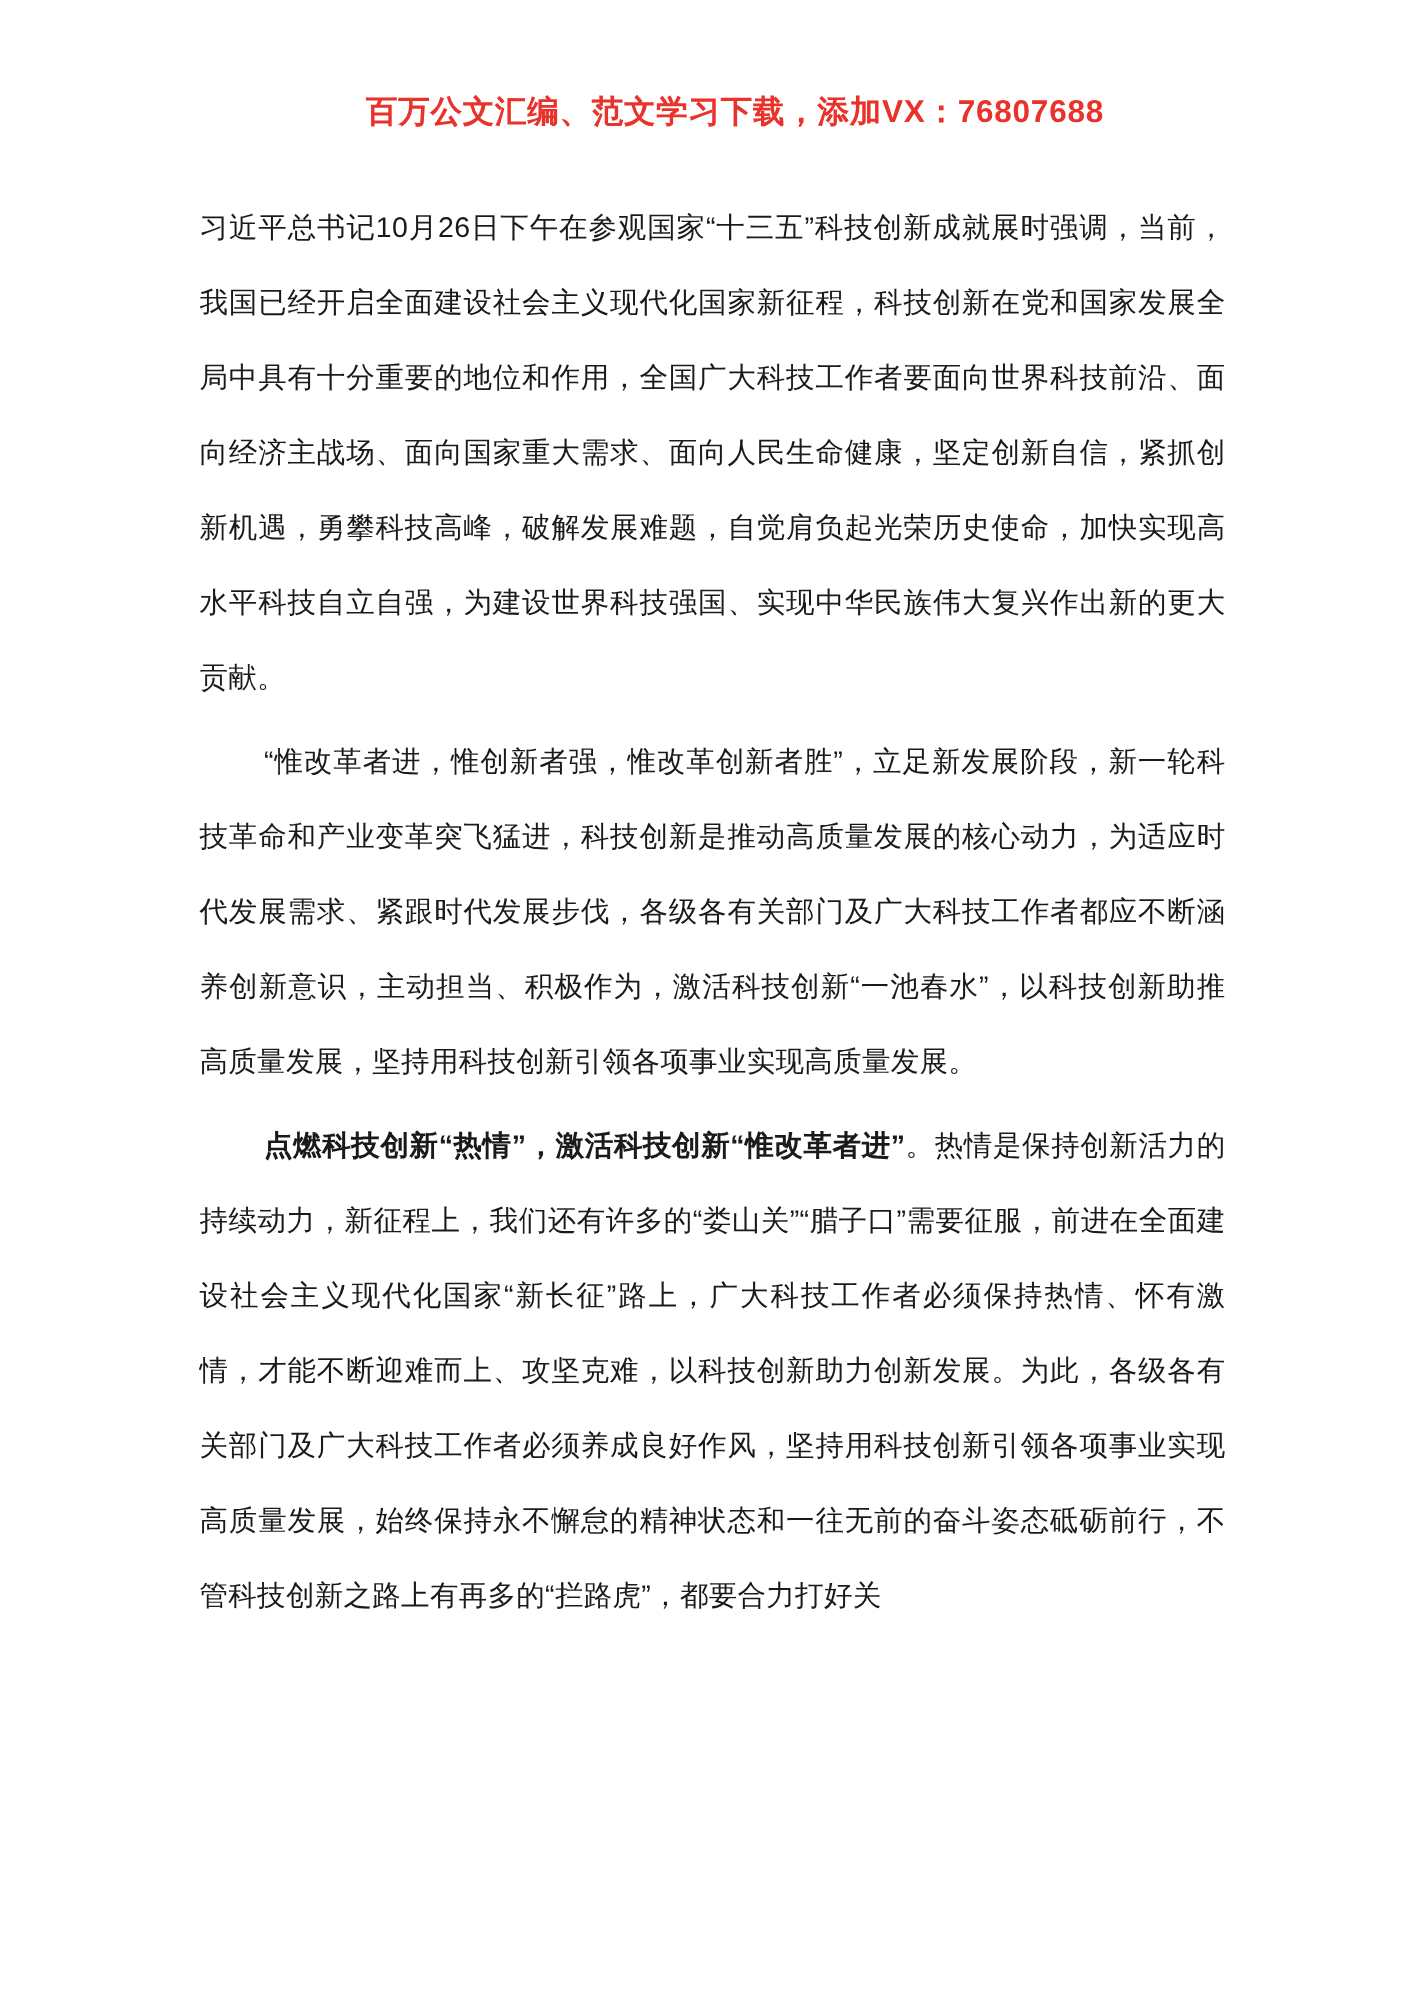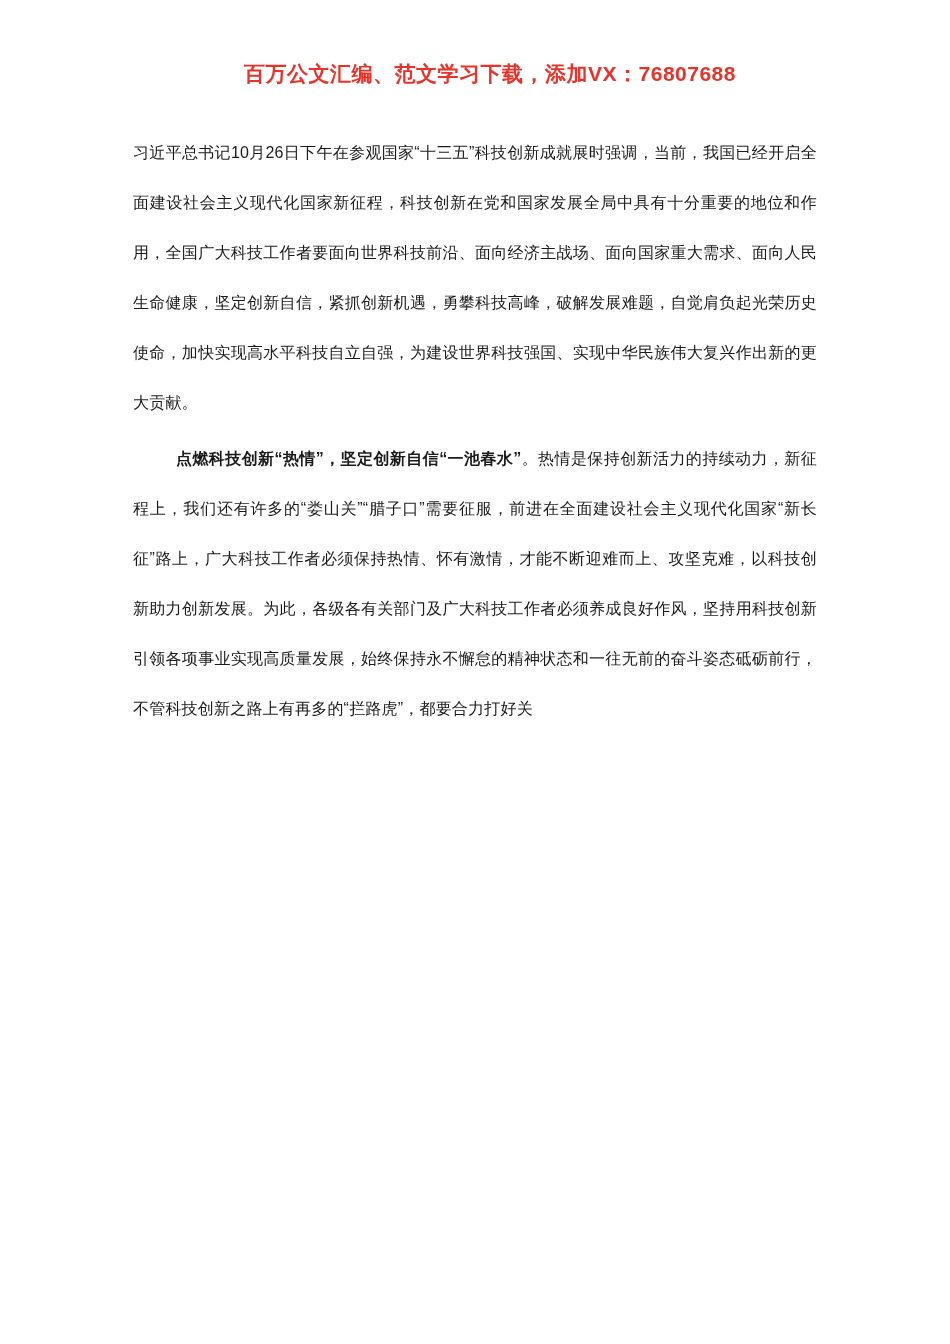--- a/index.html
+++ b/index.html
@@ -36,21 +36,21 @@
     white-space: nowrap;
   }
   .doc-body {
     position: absolute;
     top: 128px;
     left: 133px;
     width: 684px;
   }
   p.para {
     margin: 0 0 6px 0;
-    font-size: 16px;
+    font-size: 19px;
     line-height: 50px;
     text-align: justify;
     text-justify: inter-ideograph;
     letter-spacing: 0.2px;
     font-family: "Liberation Sans", sans-serif;
     color: #1a1a1a;
   }
   p.indent {
     text-indent: 43px;
   }
@@ -62,17 +62,18 @@
 <body>
 
 <div class="page">
 
   <div class="watermark-banner">百万公文汇编、范文学习下载，添加VX：76807688</div>
 
   <div class="doc-body">
 
     <p class="para">习近平总书记10月26日下午在参观国家“十三五”科技创新成就展时强调，当前，我国已经开启全面建设社会主义现代化国家新征程，科技创新在党和国家发展全局中具有十分重要的地位和作用，全国广大科技工作者要面向世界科技前沿、面向经济主战场、面向国家重大需求、面向人民生命健康，坚定创新自信，紧抓创新机遇，勇攀科技高峰，破解发展难题，自觉肩负起光荣历史使命，加快实现高水平科技自立自强，为建设世界科技强国、实现中华民族伟大复兴作出新的更大贡献。</p>
 
+    <p class="para indent">“惟改革者进，惟创新者强，惟改革创新者胜”，立足新发展阶段，新一轮科技革命和产业变革突飞猛进，科技创新是推动高质量发展的核心动力，为适应时代发展需求、紧跟时代发展步伐，各级各有关部门及广大科技工作者都应不断涵养创新意识，主动担当、积极作为，激活科技创新“一池春水”，以科技创新助推高质量发展，坚持用科技创新引领各项事业实现高质量发展。</p>
 
-    <p class="para indent"><span class="bold-lead">点燃科技创新“热情”，坚定创新自信“一池春水”</span><span>。热情是保持创新活力的持续动力，新征程上，我们还有许多的“娄山关”“腊子口”需要征服，前进在全面建设社会主义现代化国家“新长征”路上，广大科技工作者必须保持热情、怀有激情，才能不断迎难而上、攻坚克难，以科技创新助力创新发展。为此，各级各有关部门及广大科技工作者必须养成良好作风，坚持用科技创新引领各项事业实现高质量发展，始终保持永不懈怠的精神状态和一往无前的奋斗姿态砥砺前行，不管科技创新之路上有再多的“拦路虎”，都要合力打好关</span></p>
+    <p class="para indent"><span class="bold-lead">点燃科技创新“热情”，激活科技创新“惟改革者进”</span><span>。热情是保持创新活力的持续动力，新征程上，我们还有许多的“娄山关”“腊子口”需要征服，前进在全面建设社会主义现代化国家“新长征”路上，广大科技工作者必须保持热情、怀有激情，才能不断迎难而上、攻坚克难，以科技创新助力创新发展。为此，各级各有关部门及广大科技工作者必须养成良好作风，坚持用科技创新引领各项事业实现高质量发展，始终保持永不懈怠的精神状态和一往无前的奋斗姿态砥砺前行，不管科技创新之路上有再多的“拦路虎”，都要合力打好关</span></p>
 
   </div>
 </div>
 
 </body></html>

